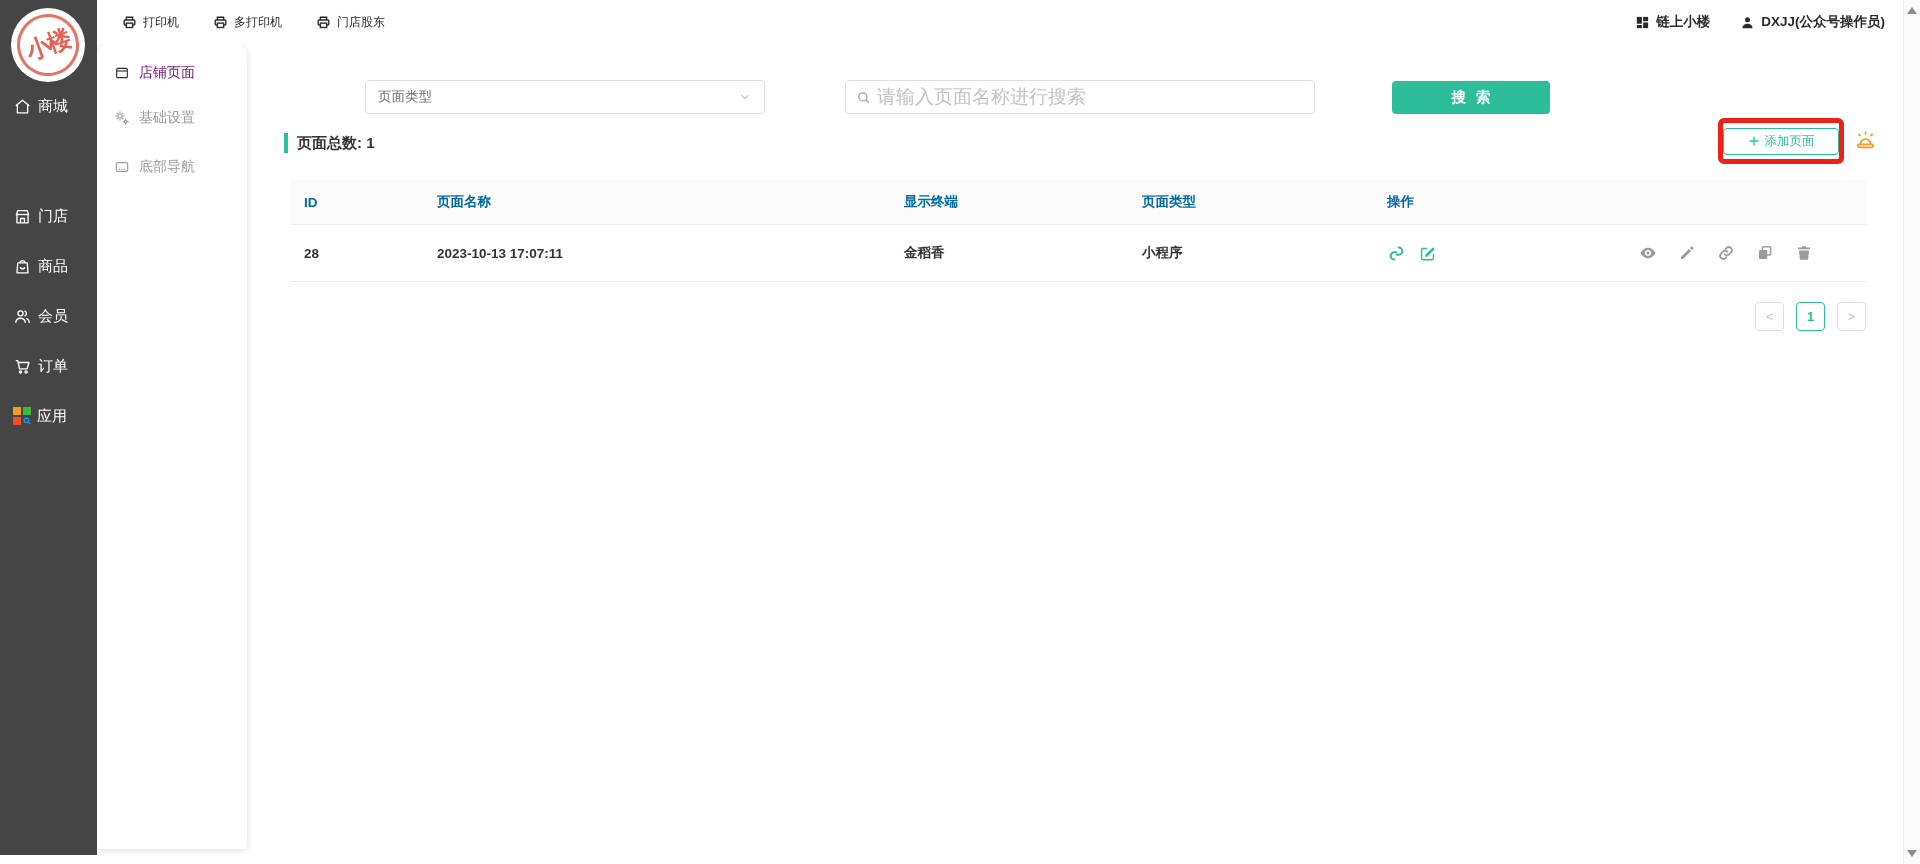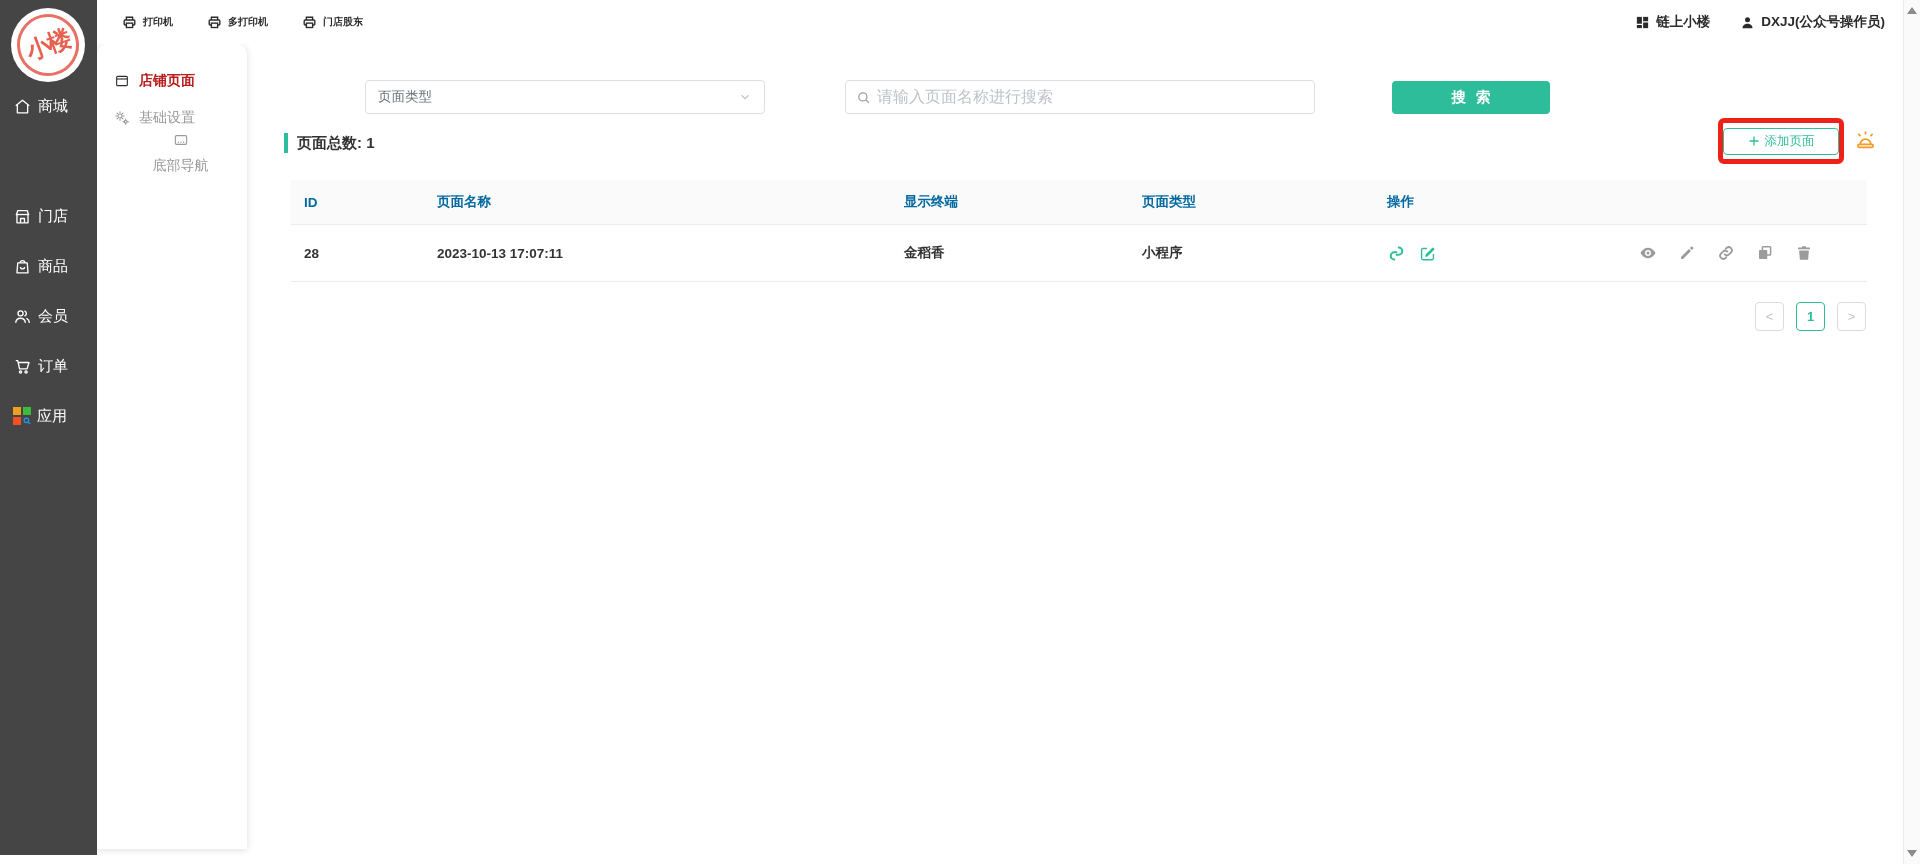--- a/index.html
+++ b/index.html
@@ -19,45 +19,45 @@
   .snav-item .ic { width:19px; height:19px; display:inline-flex; color:#fff; flex:0 0 auto; }
   .app-grid { width:18px; height:18px; display:grid; grid-template-columns:8px 8px; grid-template-rows:8px 8px; gap:2px; }
   .app-grid .sq1 { background:#f0a020; }
   .app-grid .sq2 { background:#3dbb3d; }
   .app-grid .sq3 { background:#f25022; }
 
   
   .top-nav { position:absolute; left:97px; top:0; right:17px; height:44px; background:#fff;
     display:flex; align-items:center; z-index:4; }
   .tn-left { display:flex; align-items:center; gap:34px; padding-left:25px; }
-  .tn-item { display:flex; align-items:center; gap:6px; color:#2b2b2b; font-weight:700; font-size:10px; cursor:pointer; }
+  .tn-item { display:flex; align-items:center; gap:6px; color:#2b2b2b; font-weight:400; font-size:12px; cursor:pointer; }
   .tn-item .ic { width:15px; height:15px; color:#2b2b2b; display:inline-flex; }
   .tn-right { position:absolute; right:18px; top:0; height:44px; display:flex; align-items:center; gap:30px; }
   .tn-right .tn-item { font-weight:700; font-size:13.5px; }
 
   
   .submenu { position:absolute; left:97px; top:44px; width:150px; height:805px; background:#fff;
     border-radius:10px 10px 0 0; box-shadow:0 1px 7px rgba(0,0,0,.14); z-index:3; }
   .sm-item { position:absolute; left:0; width:150px; height:30px; display:flex; align-items:center;
     gap:9px; padding-left:17px; font-size:14px; color:#9a9a9a; cursor:pointer; }
   .sm-item .ic { width:16px; height:16px; display:inline-flex; color:#9a9a9a; }
-  .sm-item.active { color:#b91c1c; font-weight:700;margin-top:8px; }
+  .sm-item.active { color:#701a75; font-weight:400; }
   .sm-item.active .ic { color:#2f2f2f; }
 
   
   .main { position:absolute; left:247px; top:44px; width:1656px; height:820px; background:#fff;margin-left:7px; }
 
   .sel-box { position:absolute; left:111px; top:36px; width:400px; height:34px; border:1px solid #dcdfe6;
     border-radius:4px; display:flex; align-items:center; padding:0 12px; font-size:13.5px; color:#6d7278; cursor:pointer; }
   .sel-box .chev { margin-left:auto; width:14px; height:14px; color:#c0c4cc; display:inline-flex; }
 
   .search-box { position:absolute; left:591px; top:36px; width:470px; height:34px; border:1px solid #dcdfe6;
     border-radius:4px; display:flex; align-items:center; padding:0 10px; gap:6px; }
   .search-box .ic { width:15px; height:15px; color:#9aa0a6; display:inline-flex; flex:0 0 auto; }
-  .search-box input { border:none; outline:none; flex:1; font-size:16px; color:#333;
+  .search-box input { border:none; outline:none; flex:1; font-size:19px; color:#333;
     font-family:"Liberation Sans","DejaVu Sans",sans-serif; }
   .search-box input::placeholder { color:#bfc3c9; }
 
   .search-btn { position:absolute; left:1138px; top:37px; width:158px; height:33px; background:#2ebd9b;
     color:#fff; border:none; border-radius:4px; font-size:14.5px; font-weight:700; letter-spacing:10px;
     padding-left:10px; cursor:pointer; }
 
   .summary { position:absolute; left:30px; top:88px; height:22px; display:flex; align-items:center; gap:9px; }
   .summary .bar { width:4px; height:20px; background:#2ebd9b; }
   .summary .txt { font-size:15px; font-weight:700; color:#333; }
@@ -246,21 +246,21 @@
     <span class="ic">
         <svg viewBox="0 0 24 24" fill="none" stroke="currentColor" stroke-width="1.7" stroke-linecap="round">
           <circle cx="9" cy="9" r="3"></circle>
           <path d="M9 4.2V2.8M9 13.8v1.4M4.2 9H2.8M13.8 9h1.4M5.6 5.6 4.6 4.6M12.4 12.4l1 1M12.4 5.6l1-1M5.6 12.4l-1 1"></path>
           <circle cx="17.5" cy="17.5" r="2"></circle>
           <path d="M17.5 14.6v-1M17.5 20.4v1M14.6 17.5h-1M20.4 17.5h1"></path>
         </svg>
       </span>
     <span>基础设置</span>
   </div>
-  <div class="sm-item" style="top:88px;flex-direction:column;">
+  <div class="sm-item" style="top:108px;">
     <span class="ic">
         <svg viewBox="0 0 24 24">
           <g fill="none" stroke="currentColor" stroke-width="1.7">
             <rect x="3.5" y="5.5" width="17" height="13" rx="2"></rect>
           </g>
           <g fill="currentColor">
             <circle cx="8" cy="15.5" r="1.1"></circle>
             <circle cx="12" cy="15.5" r="1.1"></circle>
             <circle cx="16" cy="15.5" r="1.1"></circle>
           </g>

